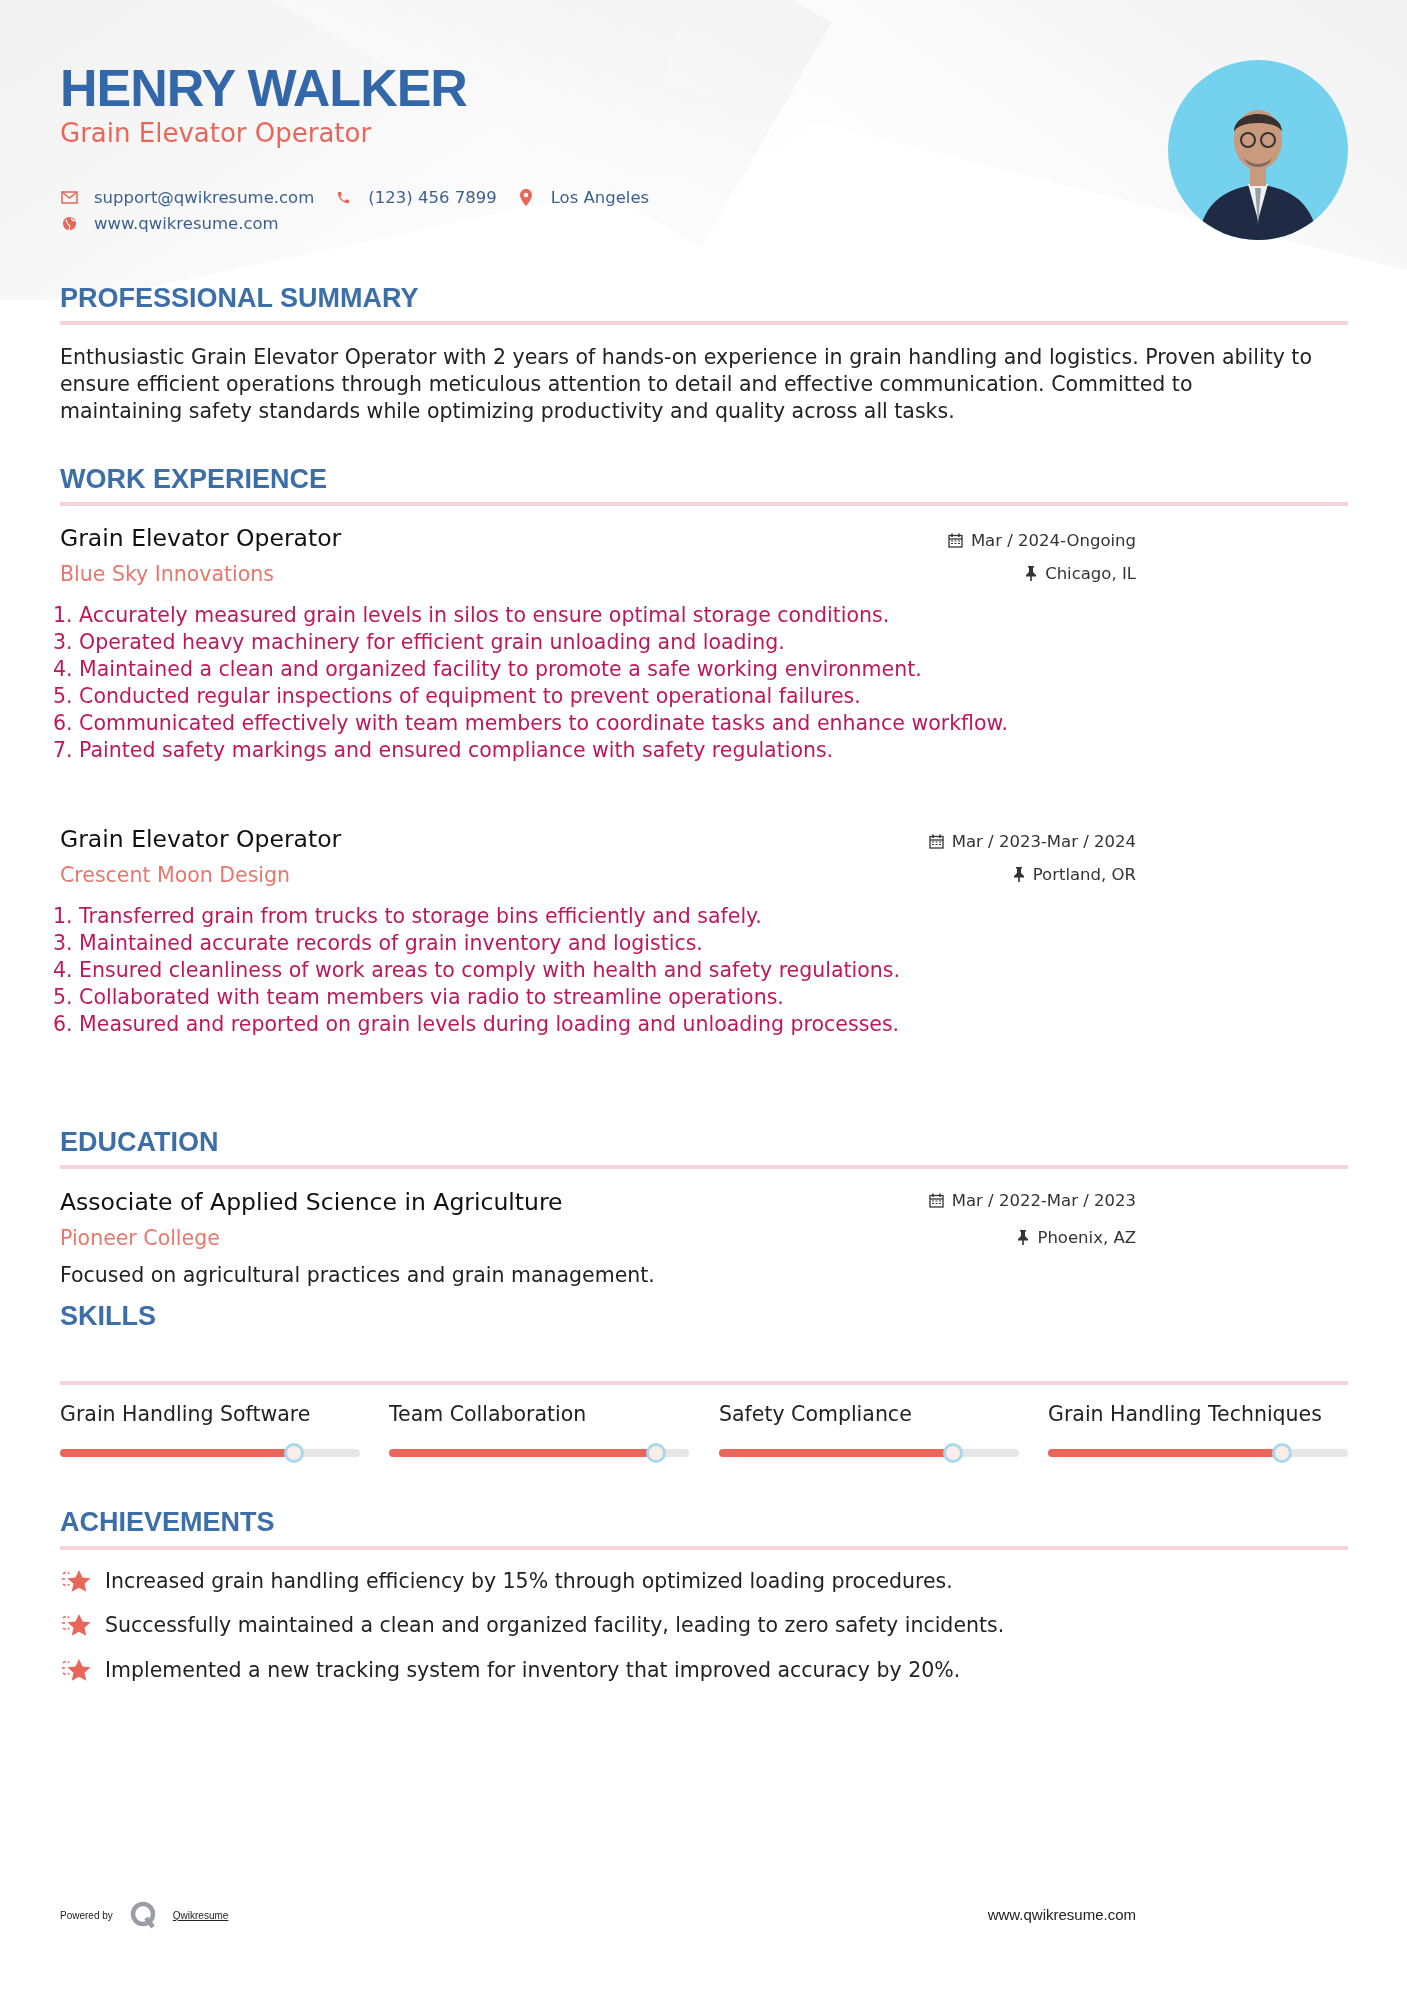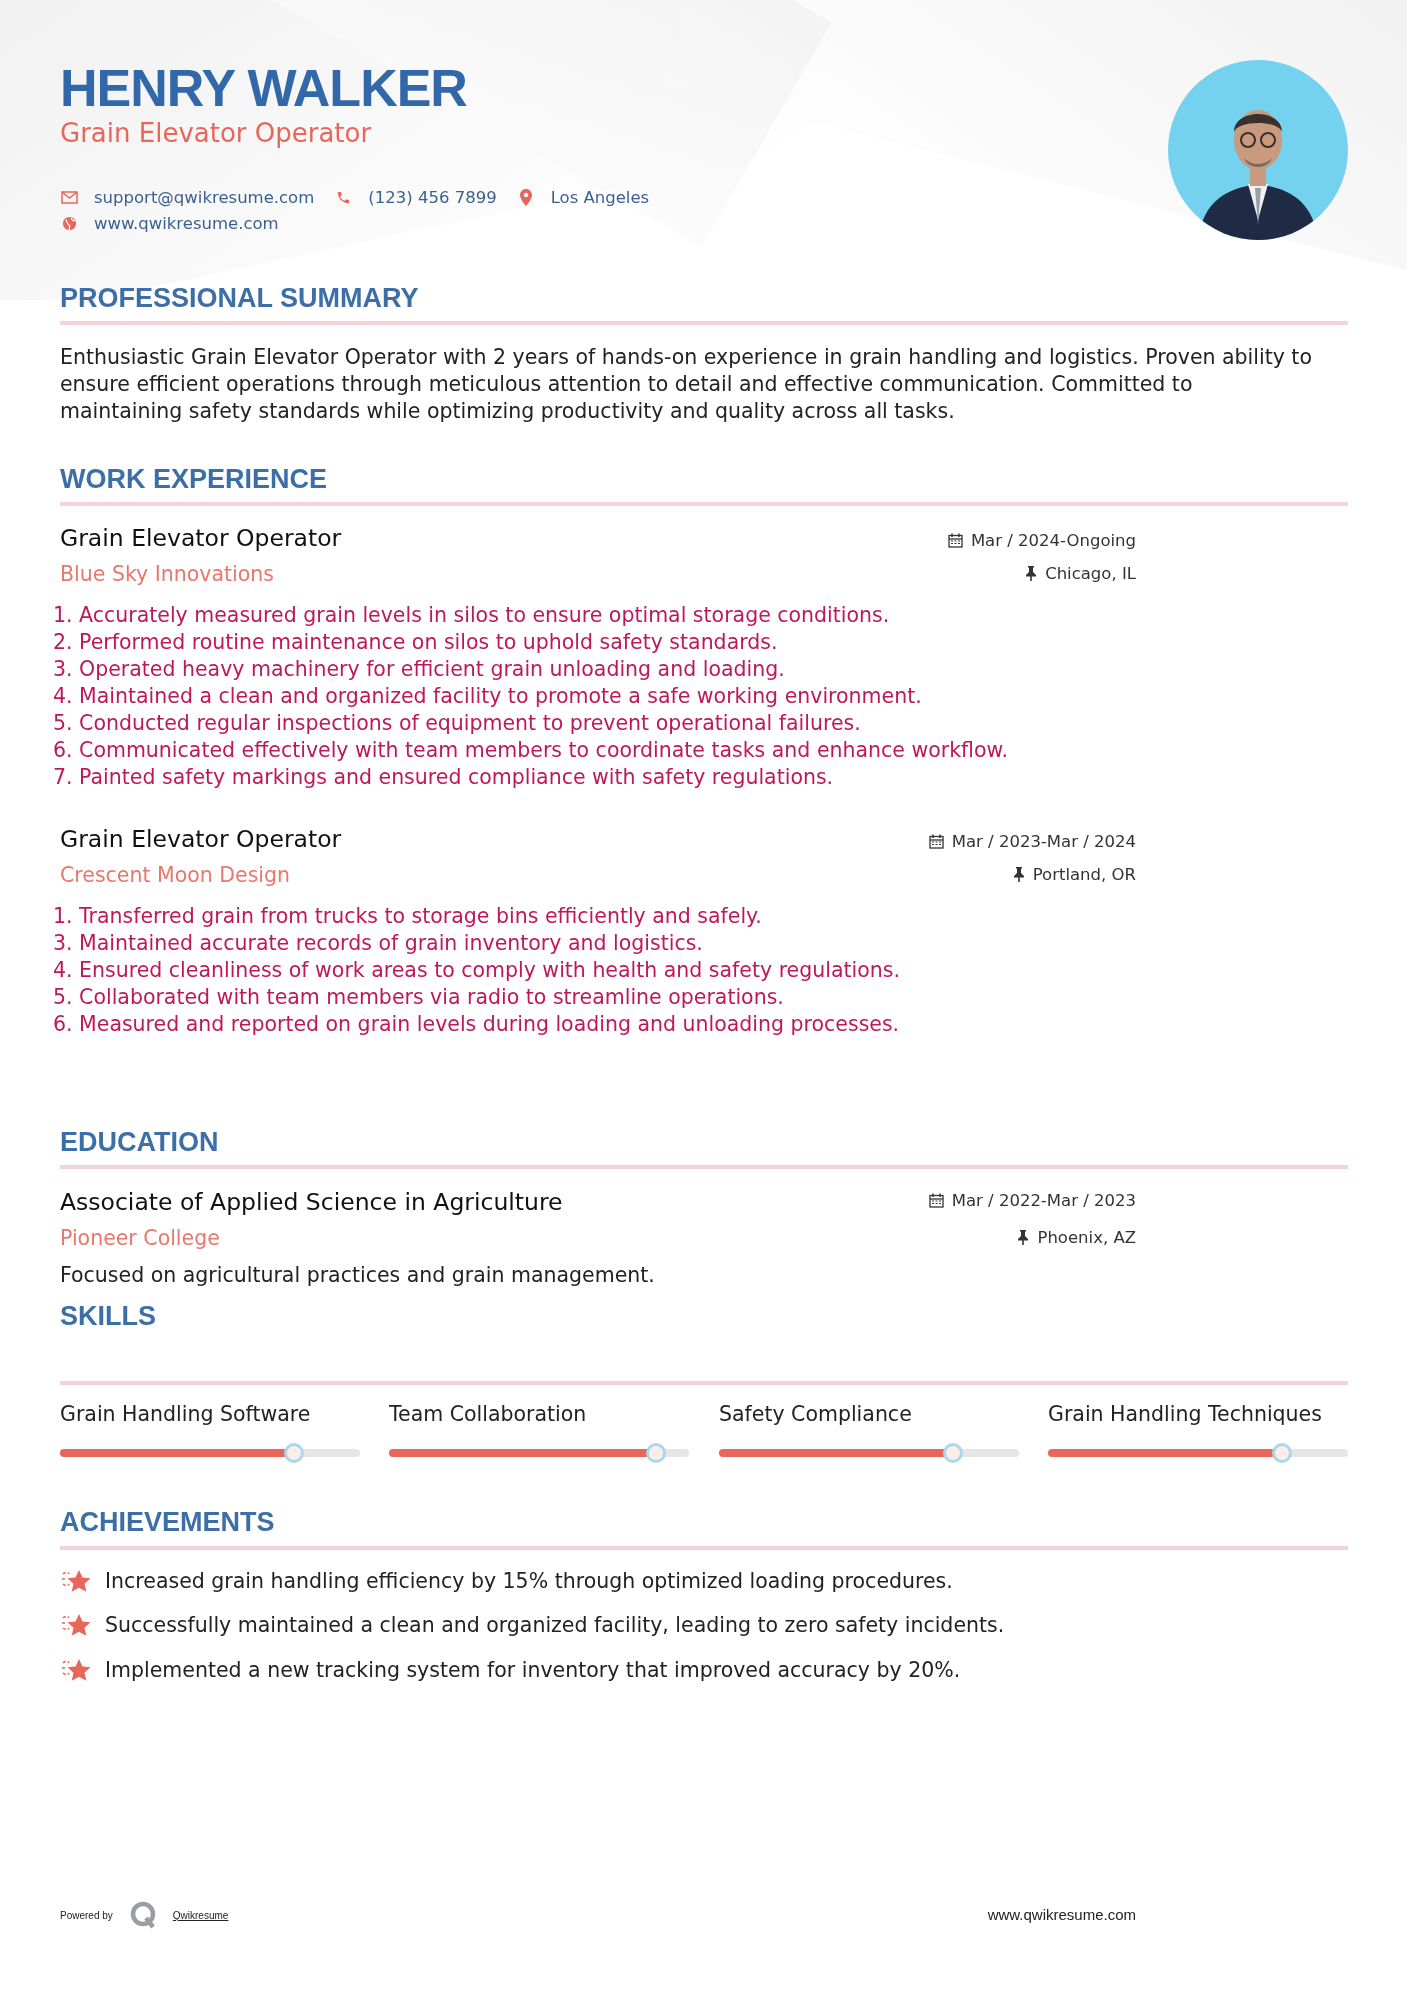--- a/index.html
+++ b/index.html
@@ -146,21 +146,20 @@
   <div class="meta" style="top:564px;">
     <span class="mic">
       <svg width="12" height="15" viewBox="0 0 12 15">
           <path d="M3 0h6v1.5H8V6l3 3v1.5H6.8V15H5.2v-4.5H1V9l3-3V1.5H3z" fill="#333"></path>
         </svg>
     </span>
     <span>Chicago, IL</span>
   </div>
   <ul class="list" style="top:602px;">
     <li>1. Accurately measured grain levels in silos to ensure optimal storage conditions.</li>
-    <li>2. Performed routine maintenance on silos to uphold safety standards.</li>
     <li>3. Operated heavy machinery for efficient grain unloading and loading.</li>
     <li>4. Maintained a clean and organized facility to promote a safe working environment.</li>
     <li>5. Conducted regular inspections of equipment to prevent operational failures.</li>
     <li>6. Communicated effectively with team members to coordinate tasks and enhance workflow.</li>
     <li>7. Painted safety markings and ensured compliance with safety regulations.</li>
   </ul>
 
   <div class="job-title" style="top:825px;">Grain Elevator Operator</div>
   <div class="meta" style="top:832px;">
     <span class="mic">

